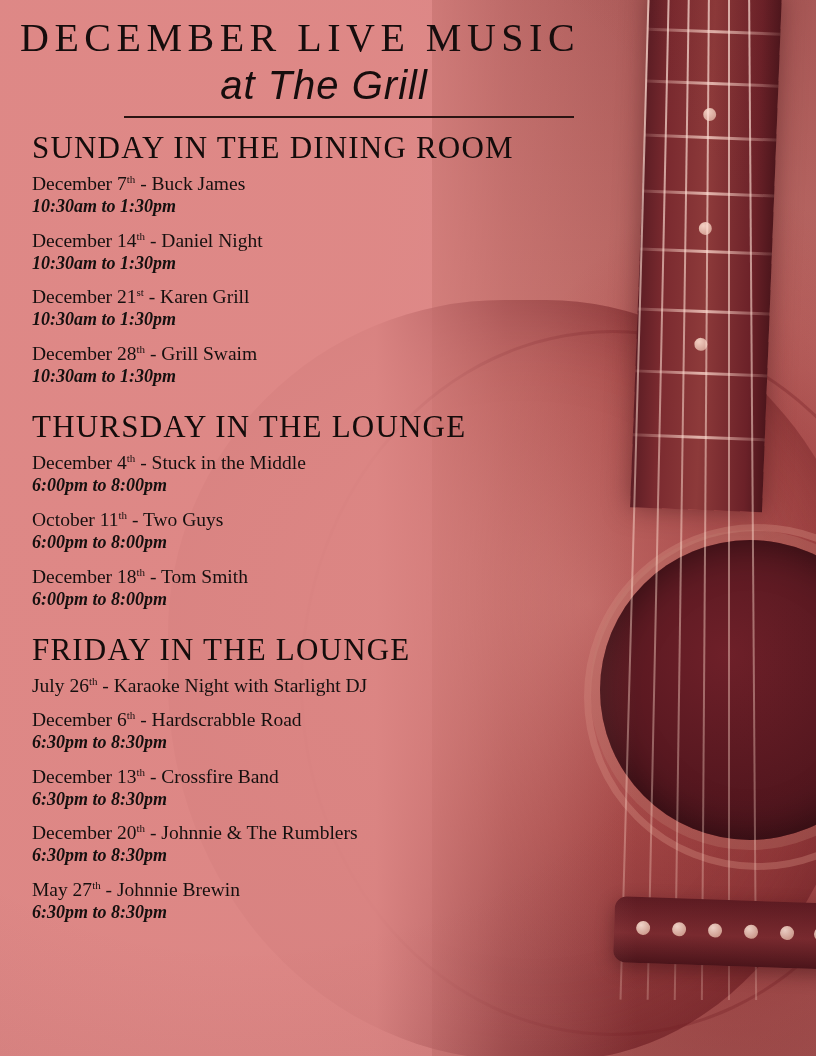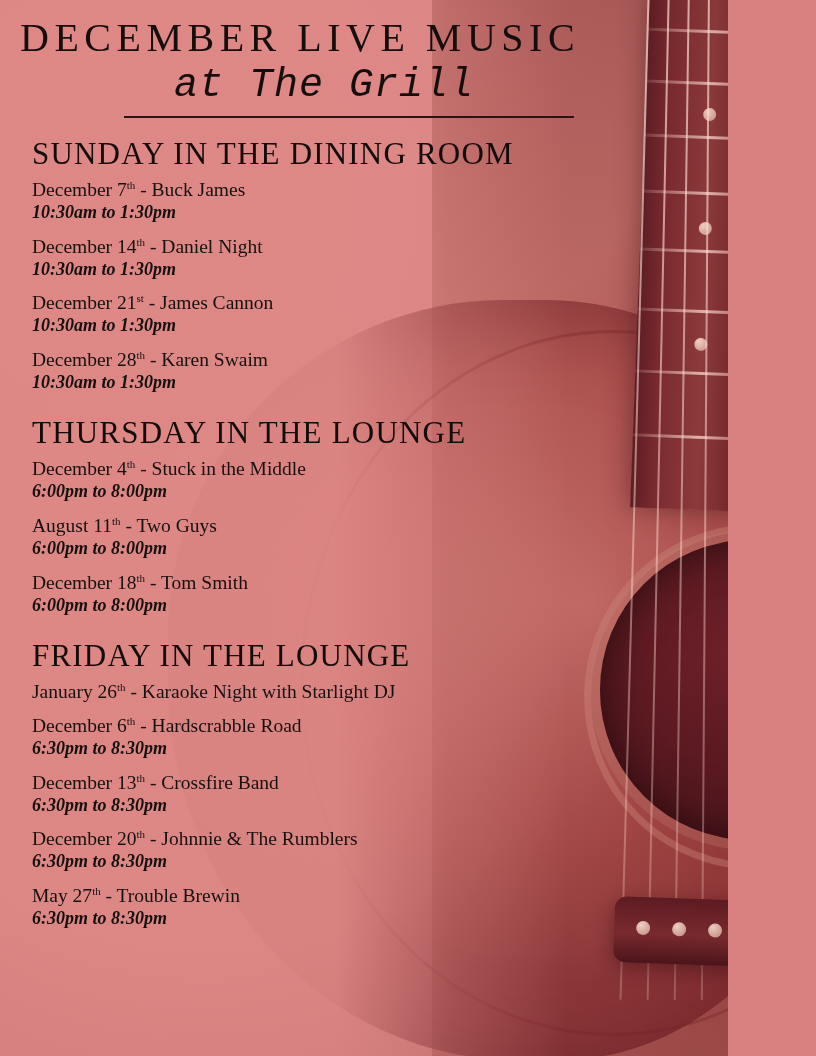--- a/index.html
+++ b/index.html
@@ -9,21 +9,21 @@
   body {
     width: 816px;
     height: 1056px;
     overflow: hidden;
     font-family: "Liberation Serif", serif;
     background: #d98080;
   }
 
   .poster {
     position: relative;
-    width: 728px;
+    width: 816px;
     height: 1056px;
     overflow: hidden;
     background: #d946ef;
   }
 
   
   .bg {
     position: absolute;
     inset: 0;
     overflow: hidden;
@@ -165,21 +165,21 @@
   .title {
     font-family: "Liberation Serif", serif;
     font-size: 40px;
     letter-spacing: 5.5px;
     font-weight: 400;
     color: #160d0d;
     padding-left: 6px;
     white-space: nowrap;
   }
   .subtitle {
-    font-family: Liberation Mono, monospace;
+    font-family: Liberation Sans, sans-serif;
     font-style: italic;
     font-size: 40px;
     text-align: center;
     width: 620px;
     margin-top: 2px;
     color: #160d0d;
     letter-spacing: 1px;
   }
   .rule {
     width: 450px;
@@ -192,21 +192,21 @@
     margin: 0 0 0 18px;
   }
   .section-heading {
     font-family: "Liberation Serif", serif;
     font-size: 31px;
     letter-spacing: 1.2px;
     color: #140c0b;
     margin: 22px 0 6px 0;
     white-space: nowrap;
   }
-  .section:first-of-type .section-heading { margin-top: 18px; font-family: Liberation Serif, serif; }
+  .section:first-of-type .section-heading { margin-top: 12px; font-family: Liberation Serif, serif; }
 
   .event {
     margin-bottom: 11px;
   }
   .event-line {
     font-family: "Liberation Serif", serif;
     font-size: 19.5px;
     color: #16100f;
     line-height: 1.18;
     white-space: nowrap;
@@ -284,63 +284,63 @@
           <div class="section-heading">SUNDAY IN THE DINING ROOM</div>
           <div class="event">
             <div class="event-line"><span>December 7</span><sup>th</sup><span> - </span><span>Buck James</span></div>
             <div class="event-time">10:30am to 1:30pm</div>
           </div>
           <div class="event">
             <div class="event-line"><span>December 14</span><sup>th</sup><span> - </span><span>Daniel Night</span></div>
             <div class="event-time">10:30am to 1:30pm</div>
           </div>
           <div class="event">
-            <div class="event-line"><span>December 21</span><sup>st</sup><span> - </span><span>James Cannon</span></div>
+            <div class="event-line"><span>December 21</span><sup>st</sup><span> - </span><span>Karen Grill</span></div>
             <div class="event-time">10:30am to 1:30pm</div>
           </div>
           <div class="event">
-            <div class="event-line"><span>December 28</span><sup>th</sup><span> - </span><span>Karen Swaim</span></div>
+            <div class="event-line"><span>December 28</span><sup>th</sup><span> - </span><span>Grill Swaim</span></div>
             <div class="event-time">10:30am to 1:30pm</div>
           </div>
         </div>
         <div class="section">
           <div class="section-heading">THURSDAY IN THE LOUNGE</div>
           <div class="event">
             <div class="event-line"><span>December 4</span><sup>th</sup><span> - </span><span>Stuck in the Middle</span></div>
             <div class="event-time">6:00pm to 8:00pm</div>
           </div>
           <div class="event">
-            <div class="event-line"><span>August 11</span><sup>th</sup><span> - </span><span>Two Guys</span></div>
+            <div class="event-line"><span>October 11</span><sup>th</sup><span> - </span><span>Two Guys</span></div>
             <div class="event-time">6:00pm to 8:00pm</div>
           </div>
           <div class="event">
             <div class="event-line"><span>December 18</span><sup>th</sup><span> - </span><span>Tom Smith</span></div>
             <div class="event-time">6:00pm to 8:00pm</div>
           </div>
         </div>
         <div class="section">
           <div class="section-heading">FRIDAY IN THE LOUNGE</div>
           <div class="event">
-            <div class="event-line"><span>January 26</span><sup>th</sup><span> - </span><span>Karaoke Night with Starlight DJ</span></div>
+            <div class="event-line"><span>July 26</span><sup>th</sup><span> - </span><span>Karaoke Night with Starlight DJ</span></div>
           </div>
         </div>
         <div class="section">
           <div class="event">
             <div class="event-line"><span>December 6</span><sup>th</sup><span> - </span><span>Hardscrabble Road</span></div>
             <div class="event-time">6:30pm to 8:30pm</div>
           </div>
           <div class="event">
             <div class="event-line"><span>December 13</span><sup>th</sup><span> - </span><span>Crossfire Band</span></div>
             <div class="event-time">6:30pm to 8:30pm</div>
           </div>
           <div class="event">
             <div class="event-line"><span>December 20</span><sup>th</sup><span> - </span><span>Johnnie &amp; The Rumblers</span></div>
             <div class="event-time">6:30pm to 8:30pm</div>
           </div>
           <div class="event">
-            <div class="event-line"><span>May 27</span><sup>th</sup><span> - </span><span>Trouble Brewin</span></div>
+            <div class="event-line"><span>May 27</span><sup>th</sup><span> - </span><span>Johnnie Brewin</span></div>
             <div class="event-time">6:30pm to 8:30pm</div>
           </div>
         </div>
       </div>
   </div>
 
 </div>
 
 </body></html>

